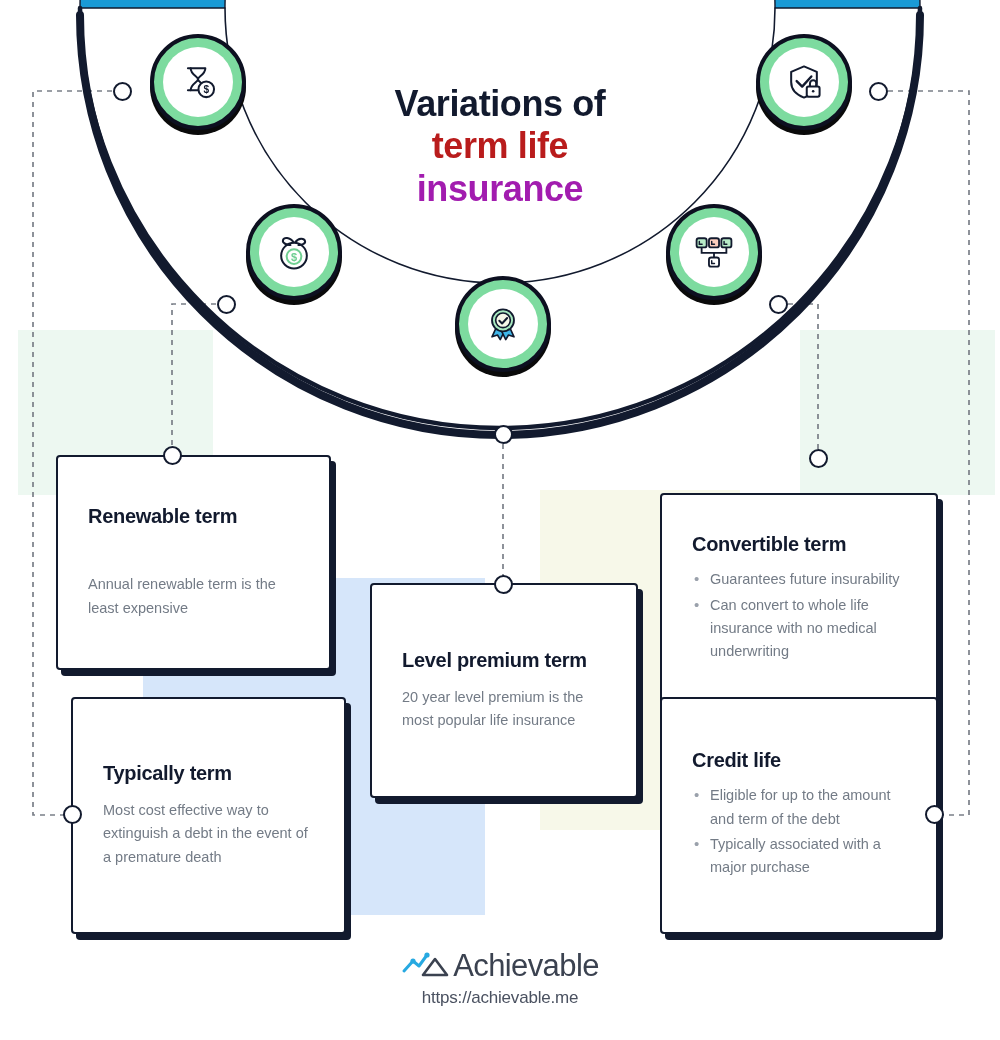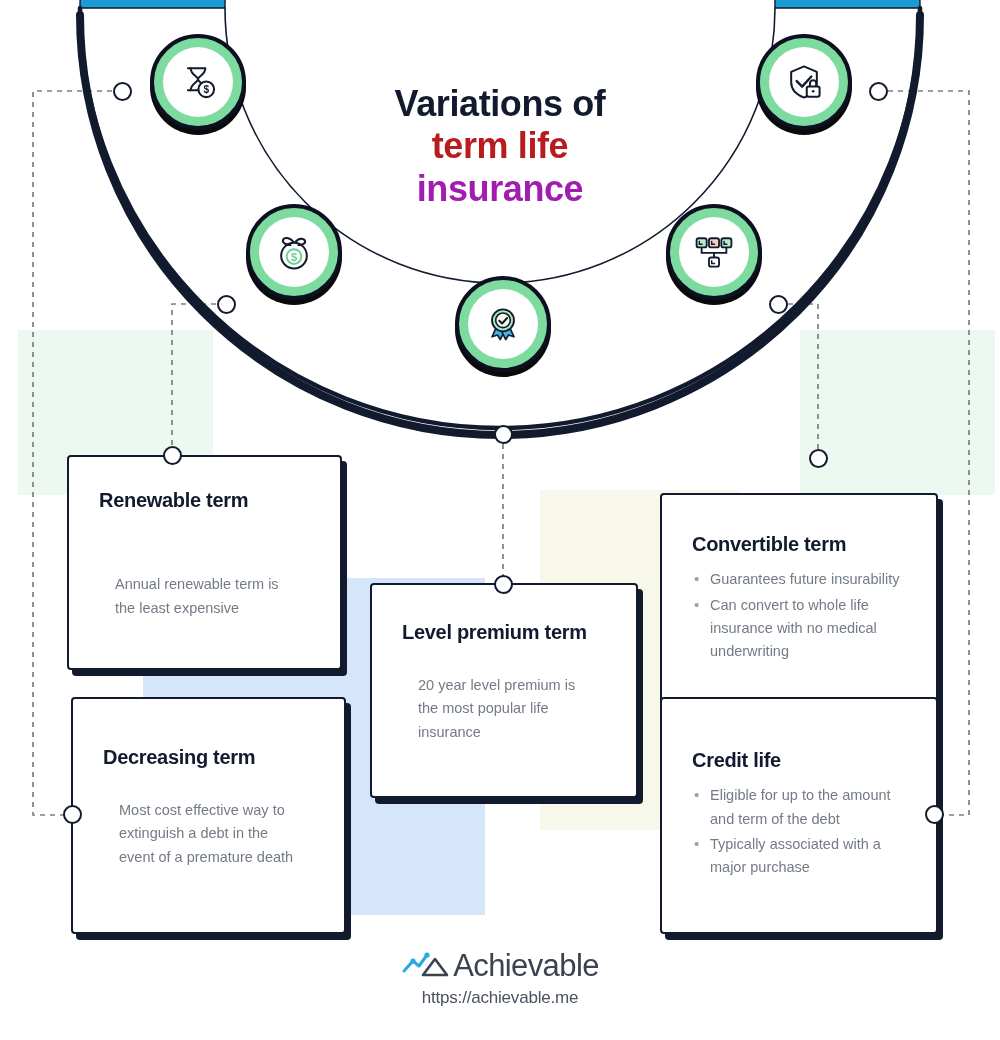--- a/index.html
+++ b/index.html
@@ -62,33 +62,33 @@
     box-shadow:5px 6px 0 0 #121a2e;
     box-sizing:border-box;
     padding:0 30px;
     display:flex;flex-direction:column;justify-content:center;
   }
   .card-title{
     color:#121a2e;font-size:20px;font-weight:bold;
     letter-spacing:-.3px;margin:0 0 14px 0;
   }
   .card-body{
-    color:#737b86;font-size:14.5px;line-height:1.62;margin:16px;
+    color:#737b86;font-size:14.5px;line-height:1.62;margin:0;
   }
   .card ul{margin:0;padding:0 0 0 18px;list-style:none;}
   .card ul li{
     color:#737b86;font-size:14.5px;line-height:1.62;
     position:relative;margin-bottom:2px;
   }
   .card ul li::before{
     content:"\2022";position:absolute;left:-16px;top:-1px;
     color:#9aa1ab;font-size:15px;
   }
 
-  #card-renewable  {left:67px; top:455px; width:275px;height:215px;gap:31px;}
+  #card-renewable  {left:56px; top:455px; width:275px;height:215px;gap:31px;}
   #card-decreasing {left:71px; top:697px; width:275px;height:237px;}
   #card-level      {left:370px;top:583px; width:268px;height:215px;}
   #card-convertible{left:660px;top:457px; width:278px;height:213px;margin-top:36px;}
   #card-credit     {left:660px;top:697px; width:278px;height:237px;}
 
   #card-convertible .card-title,
   #card-credit .card-title{margin-bottom:12px;}
 
   
   .knob{
@@ -248,21 +248,21 @@
     <span id="title-line2">term life</span>
     <span id="title-line3">insurance</span>
   </div>
 
   <div class="card" id="card-renewable">
     <div class="card-title">Renewable term</div>
     <p class="card-body">Annual renewable term is the least expensive</p>
   </div>
 
   <div class="card" id="card-decreasing">
-    <div class="card-title">Decreasing term</div>
+    <div class="card-title">Typically term</div>
     <p class="card-body">Most cost effective way to extinguish a debt in the event of a premature death</p>
   </div>
 
   <div class="card" id="card-level">
     <div class="card-title">Level premium term</div>
     <p class="card-body">20 year level premium is the most popular life insurance</p>
   </div>
 
   <div class="card" id="card-convertible">
     <div class="card-title">Convertible term</div>

